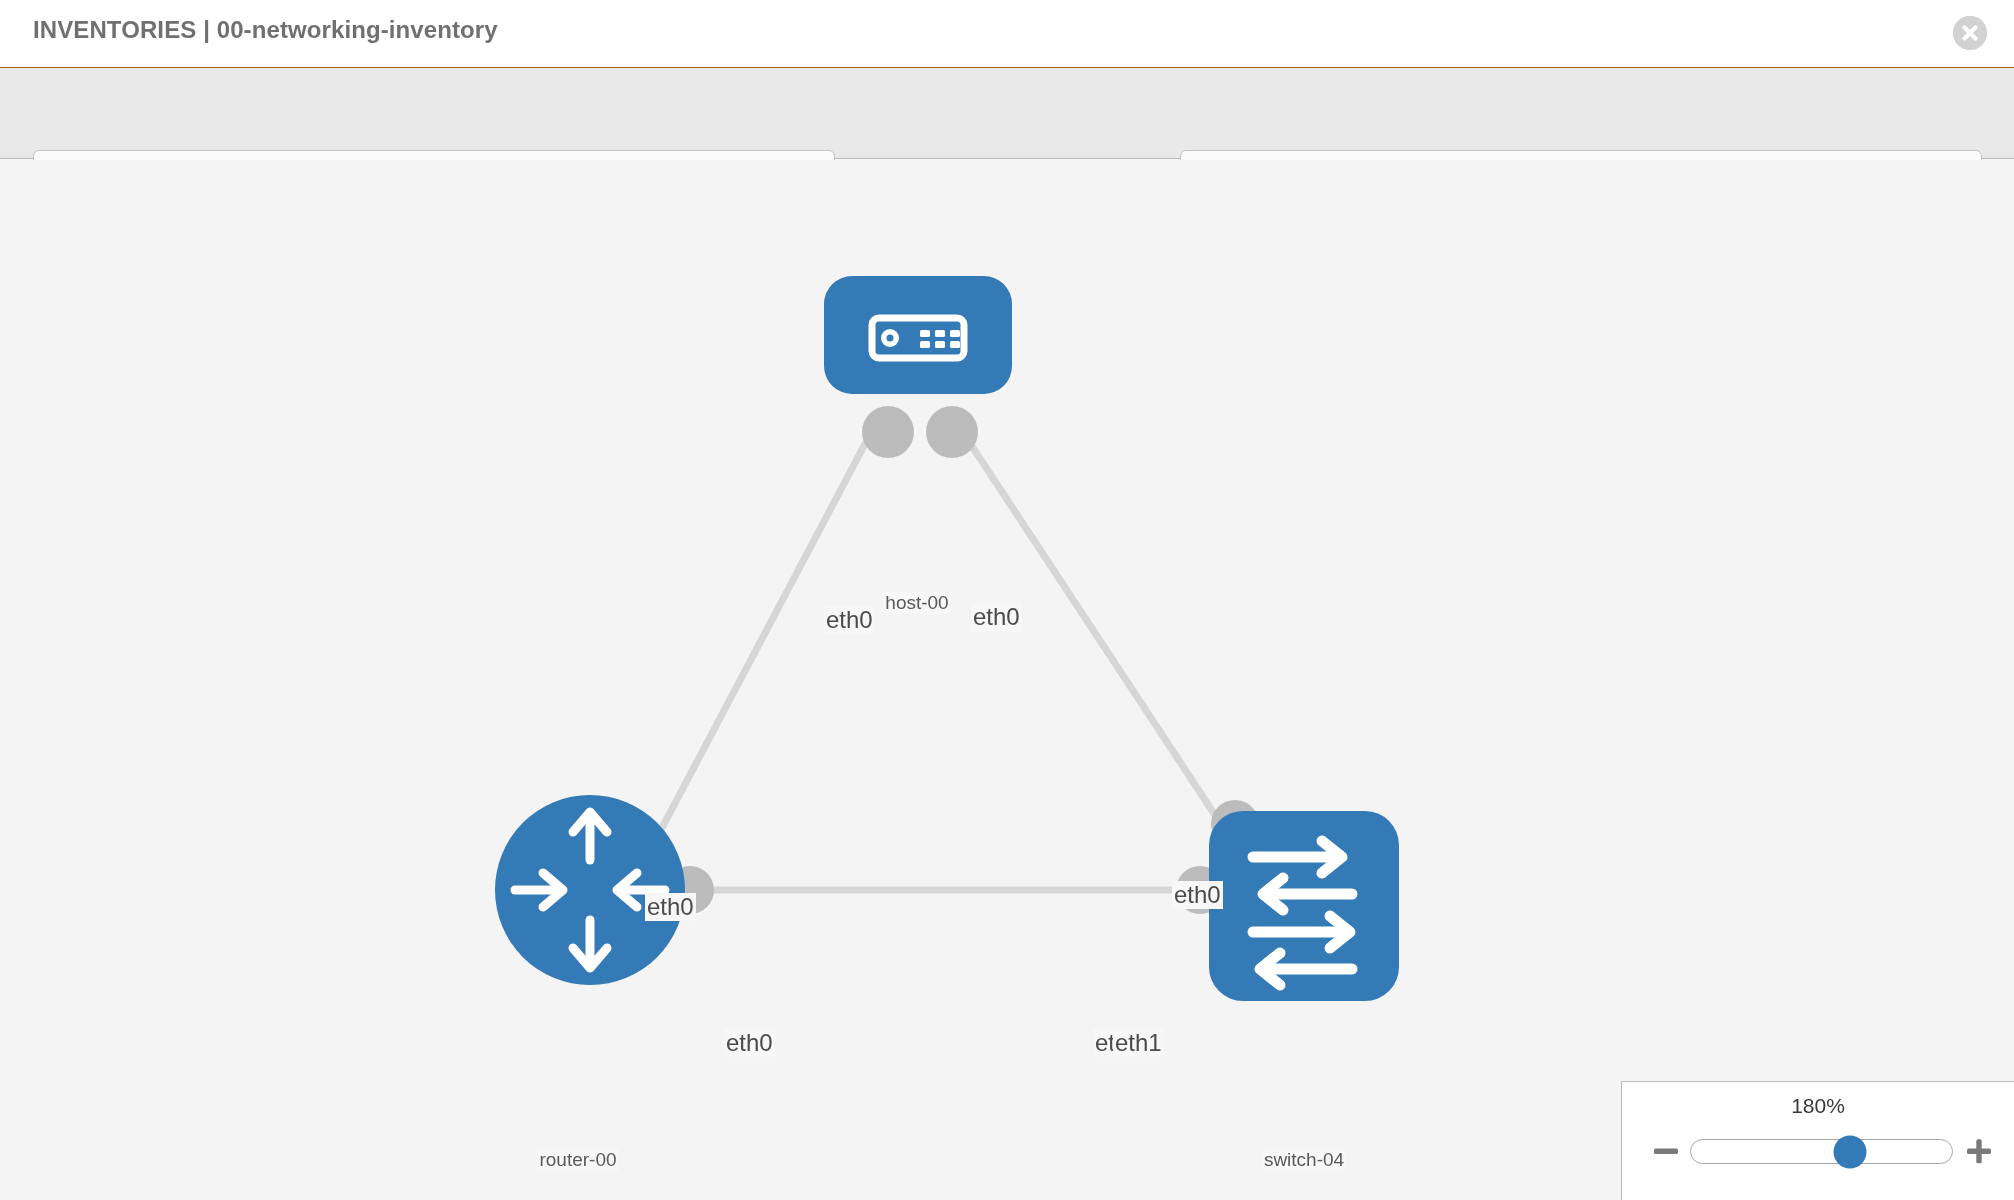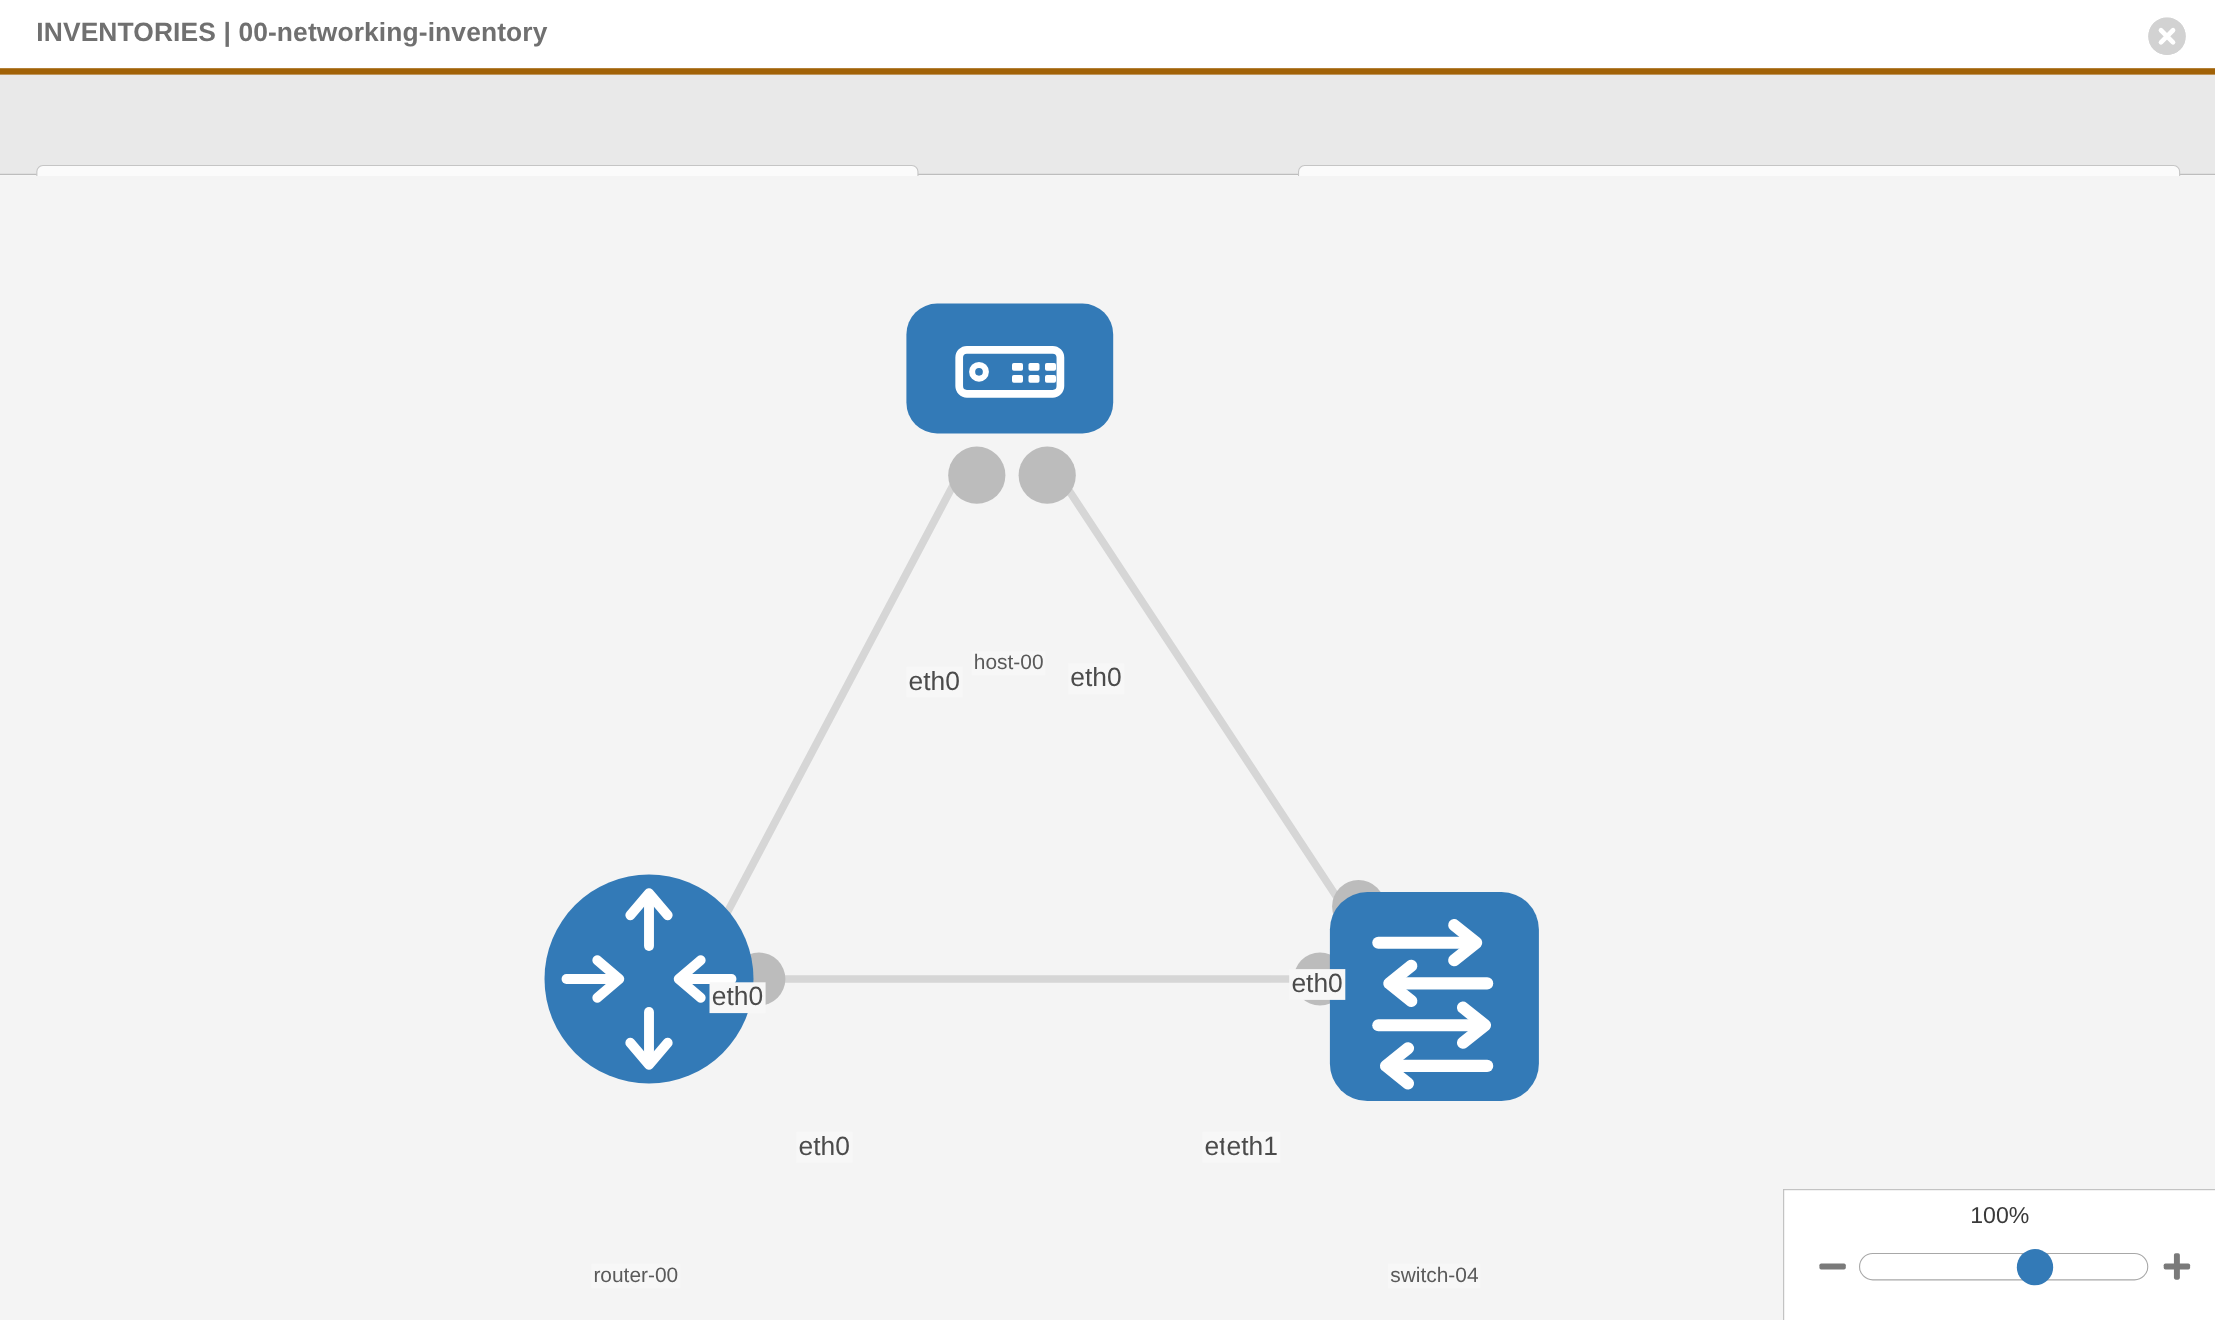--- a/index.html
+++ b/index.html
@@ -19,21 +19,21 @@
     background: #f6f6f6;
   }
 
   
   .header {
     position: absolute;
     left: 0; top: 0;
     width: 2014px;
     height: 68px;
     background: #ffffff;
-    border-bottom: 6px solid #a16207;
+    border-bottom: 1px solid #a16207;
   }
   .header-title {
     position: absolute;
     left: 33px; top: 16px;
     font-size: 24px;
     font-weight: bold;
     color: #707070;
     letter-spacing: 0.1px;
     white-space: nowrap;
   }
@@ -305,21 +305,21 @@
     <span class="edge-label" style="left:724px; top:869px;">eth0</span>
     <span class="edge-label" style="left:1093px; top:869px;">eth0</span>
     <span class="edge-label" style="left:1113px; top:869px;text-align:right;">eth1</span>
 
     <span class="node-label" style="left:917px; top:432px;">host-00</span>
     <span class="node-label" style="left:578px; top:989px;text-align:right;">router-00</span>
     <span class="node-label" style="left:1304px; top:989px;">switch-04</span>
   </div>
 
   <div class="zoom-panel">
-    <div class="zoom-value">100%</div>
+    <div class="zoom-value">180%</div>
 
     <div class="zoom-row">
       <div class="zoom-minus">
         <svg width="30" height="30" viewBox="0 0 30 30" aria-hidden="true">
           <rect x="3" y="12.6" width="24" height="5.4" rx="1.6" fill="#7a7a7a"></rect>
         </svg>
       </div>
 
       <div class="zoom-track">
         <div class="zoom-thumb" style="left: 61%;"></div>

